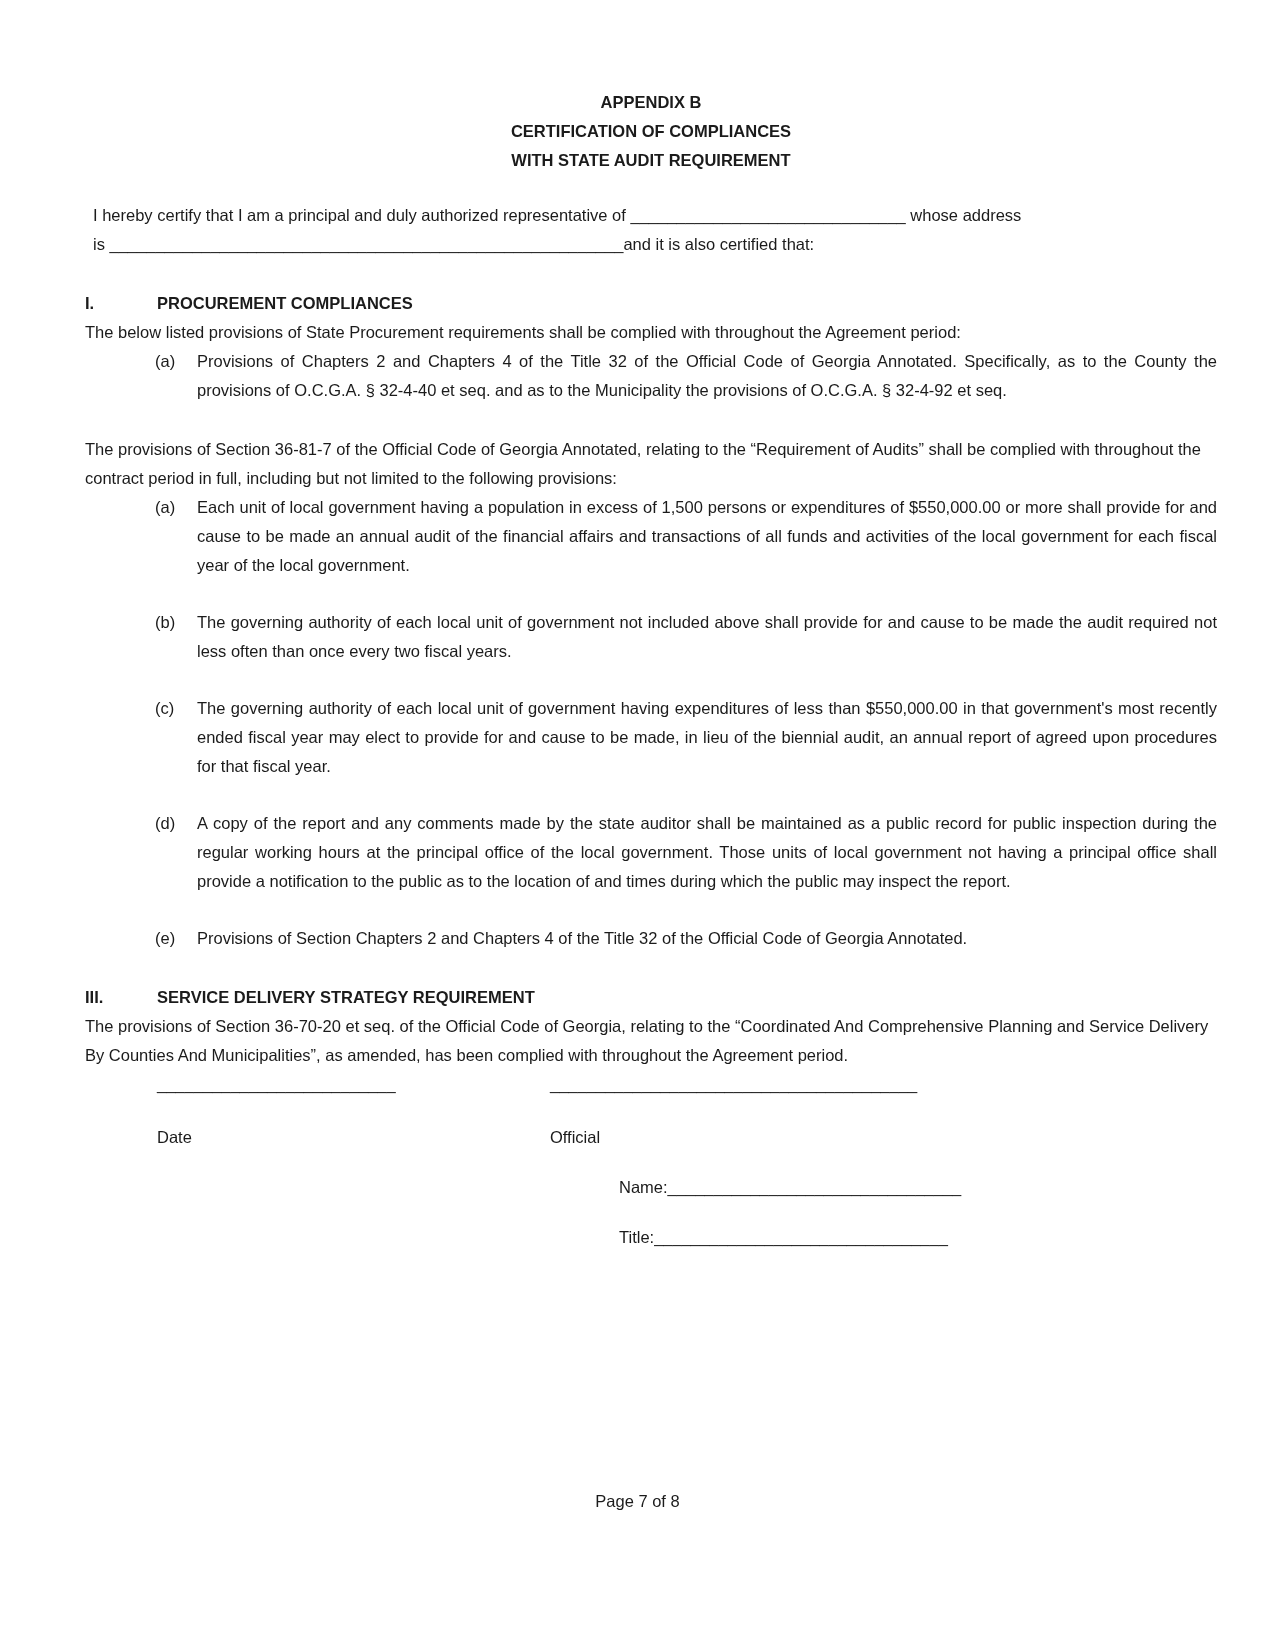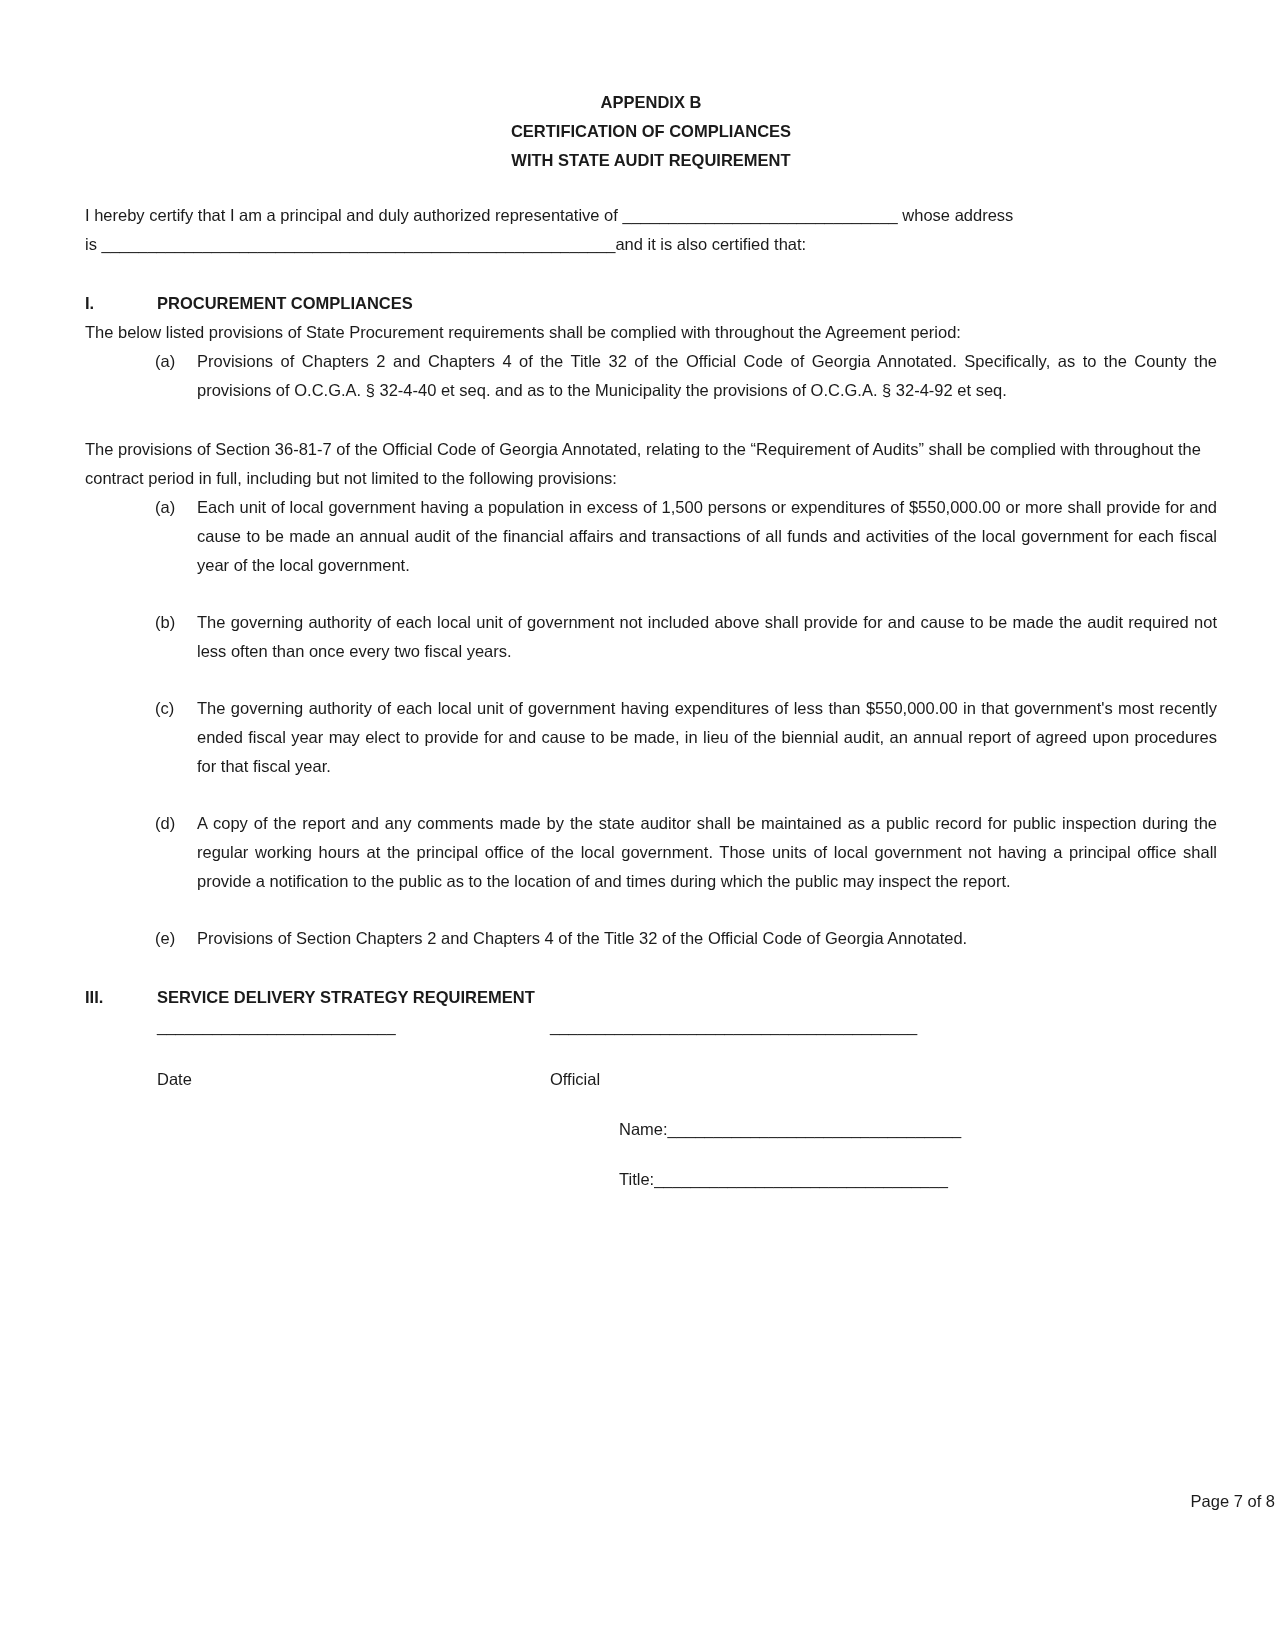--- a/index.html
+++ b/index.html
@@ -20,21 +20,21 @@
     box-sizing: border-box;
     padding: 88px 58px 0 85px;
     overflow: hidden;
   }
   .title-block {
     text-align: center;
     font-weight: 700;
     margin-bottom: 26px;
   }
   .intro {
-    margin: 0;
+    margin: 8px;
   }
   .blank {
     white-space: nowrap;
     letter-spacing: 0;
   }
   .section {
     margin-top: 30px;
   }
   .sec-head {
     display: flex;
@@ -86,21 +86,21 @@
     gap: 44px;
   }
   .sig-indent {
     padding-left: 25px;
   }
   .footer {
     position: absolute;
     left: 0;
     right: 0;
     top: 1487px;
-    text-align: right;
+    text-align: center;
   }
 </style>
 </head>
 <body>
 
 <div class="page">
 
   <div class="title-block">
     <div>APPENDIX B</div>
     <div>CERTIFICATION OF COMPLIANCES</div>
@@ -147,20 +147,21 @@
         <span class="item-text">Provisions of Section Chapters 2 and Chapters 4 of the Title 32 of the Official Code of Georgia Annotated.</span>
       </div>
     </div>
   </div>
 
   <div class="section">
     <div class="sec-head">
       <span class="sec-num">III.</span>
       <span>SERVICE DELIVERY STRATEGY REQUIREMENT</span>
     </div>
+    <p class="sec-intro">The provisions of Section 36-70-20 et seq. of the Official Code of Georgia, relating to the “Coordinated And Comprehensive Planning and Service Delivery By Counties And Municipalities”, as amended, has been complied with throughout the Agreement period.</p>
   </div>
 
   <div class="sig-block">
     <div class="sig-row">
       <div class="sig-left">
         <span class="blank">__________________________</span>
       </div>
       <div class="sig-right">
         <span class="blank">________________________________________</span>
       </div>

